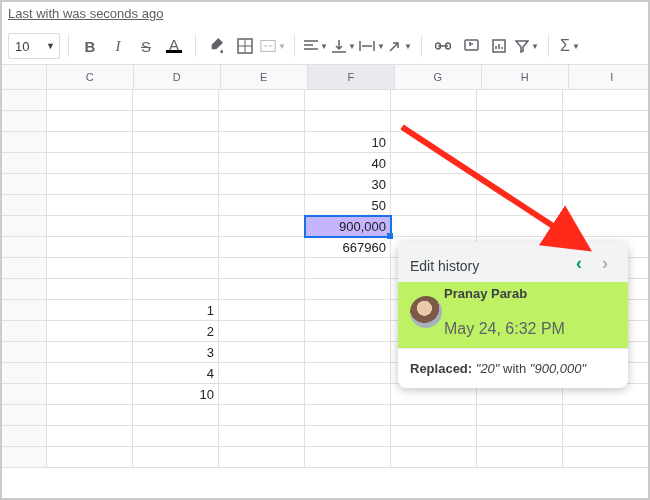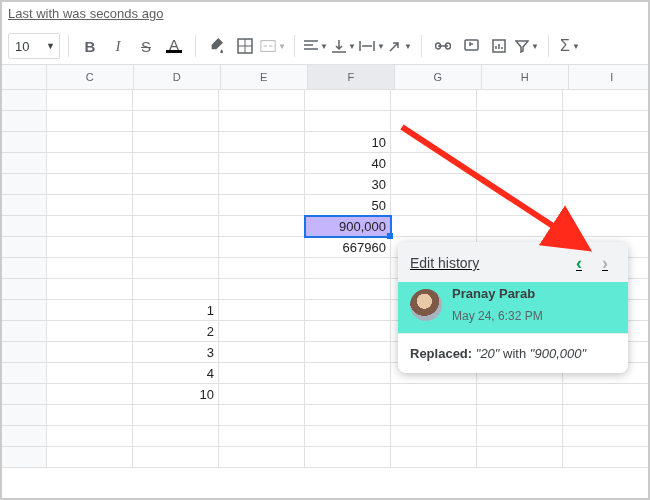--- a/index.html
+++ b/index.html
@@ -14,30 +14,30 @@
   .rowhead { width:44px; background:#f8f9fa; border-right:1px solid #e0e0e0; flex-shrink:0; }
   .colcell { width:86px; border-right:1px solid #e0e0e0; display:flex; align-items:center; justify-content:center; font-size:11px; color:#5f6368; letter-spacing:0.5px; flex-shrink:0; }
   .colcell.sel { background:#e8eaed; }
   .rows { overflow:hidden; }
   .row { display:flex; height:21px; }
   .rhcell { width:44px; border-right:1px solid #e0e0e0; border-bottom:1px solid #e0e0e0; background:#f8f9fa; display:flex; align-items:center; justify-content:center; font-size:10px; color:#5f6368; flex-shrink:0; }
   .cell { width:86px; border-right:1px solid #e0e0e0; border-bottom:1px solid #e0e0e0; display:flex; align-items:center; justify-content:flex-end; padding:0 4px; font-size:13px; color:#202124; flex-shrink:0; box-sizing:border-box; position:relative; }
   .cell.selected { outline:2px solid #1a73e8; outline-offset:-1px; z-index:2; background:#c4b5fd; }
   .cell.selected::after{ content:""; position:absolute; right:-3px; bottom:-3px; width:6px; height:6px; background:#1a73e8; }
   .popover { position:absolute; width:230px; left:396px; top:240px; background:#fff; border-radius:8px; box-shadow:0 2px 10px rgba(0,0,0,0.25); z-index:10; font-size:13px; }
-  .pop-head { background:#f1f3f4; border-radius:8px 8px 0 0; padding:10px 12px 8px 12px; display:flex; align-items:center; justify-content:space-between;text-decoration:underline; }
+  .pop-head { background:#f1f3f4; border-radius:8px 8px 0 0; padding:10px 12px 8px 12px; display:flex; align-items:flex-end; justify-content:space-between; }
   .pop-title { color:#3c4043; font-size:14px; }
   .nav { display:flex; gap:4px; }
   .nbtn { width:22px; height:22px; display:flex; align-items:center; justify-content:center; font-size:18px; font-weight:bold; cursor:pointer; }
   .nbtn.active { color:#049c57; }
   .nbtn.dis { color:#b0b0b0; }
-  .pop-user { background:#5eead4; padding:4px 12px 10px 12px; display:flex; align-items:center; gap:10px; }
+  .pop-user { background:#bef264; padding:4px 12px 10px 12px; display:flex; align-items:center; gap:2px; }
   .avatar { width:32px; height:32px; border-radius:50%; background:radial-gradient(circle at 45% 38%, #e8c9a8 0 28%, #7d5a45 29% 55%, #a8b2bf 56% 100%); flex-shrink:0; }
   .uname { font-weight:bold; color:#3c4043; font-size:13px; }
-  .utime { color:#5f6368; font-size:12px; margin-top:8px; }
+  .utime { color:#5f6368; font-size:16px; margin-top:19px; }
   .pop-body { padding:12px; color:#3c4043; font-size:13px; border-top:1px solid #e8eaed; }
   .pop-body b { font-weight:bold; }
   .pop-body i { font-style:italic; }
   .arrow-svg { position:absolute; left:390px; top:115px; z-index:20; pointer-events:none; }
   svg{display:block;}
 </style>
 </head>
 <body>
 
 <div class="frame">

